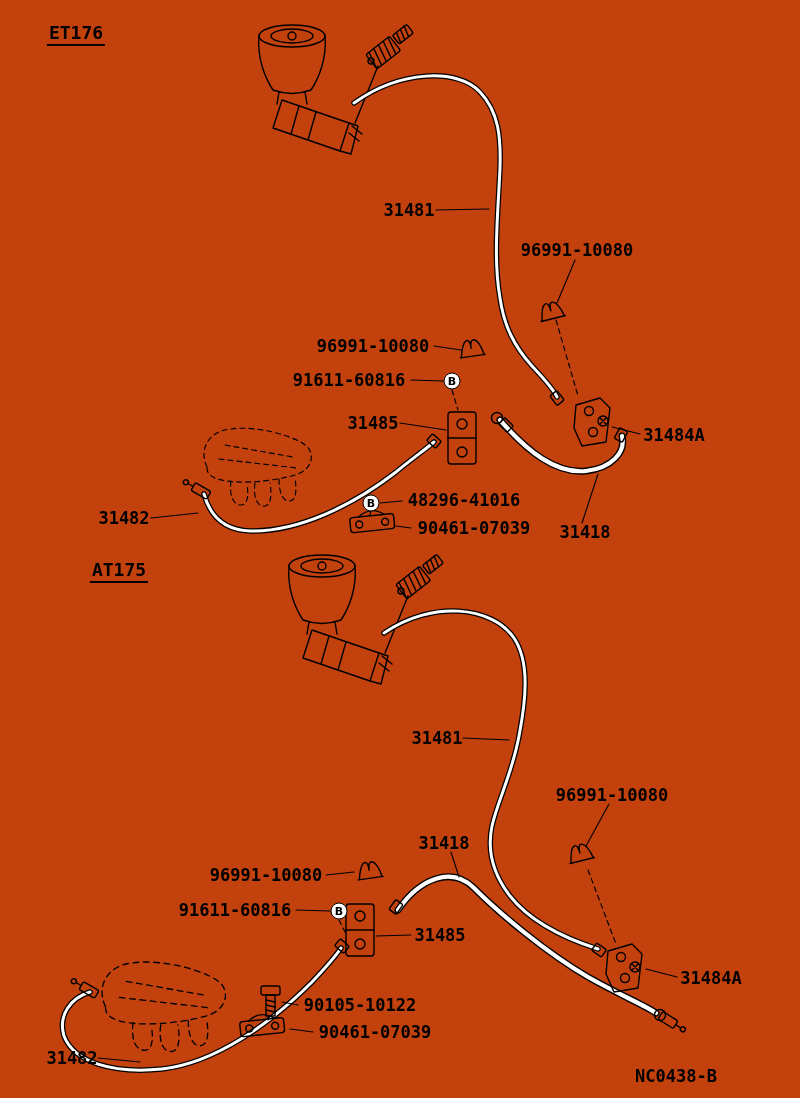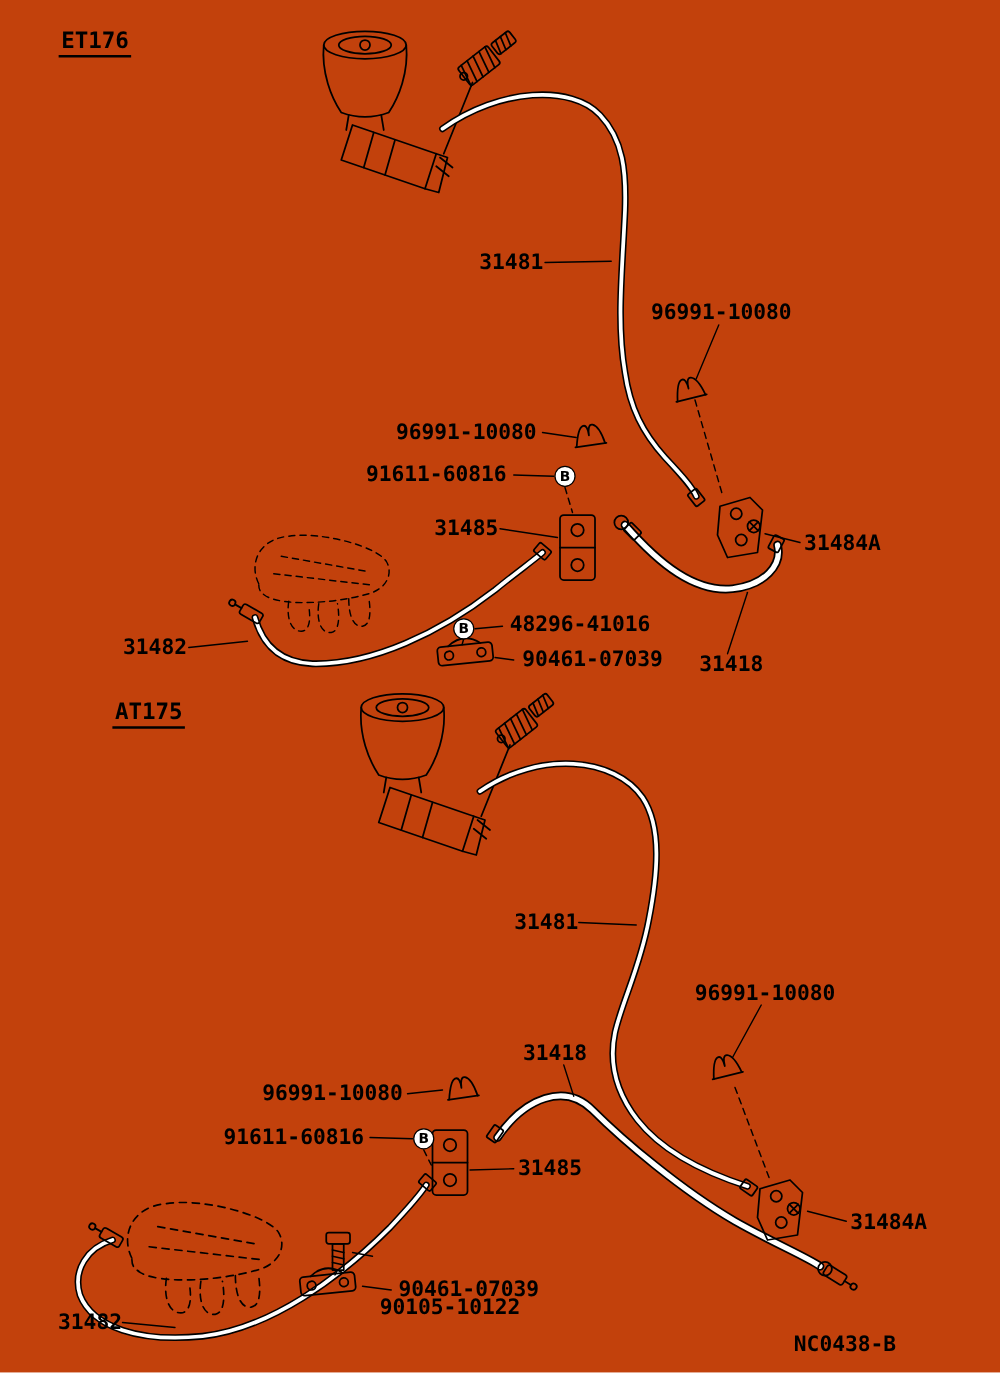--- a/index.html
+++ b/index.html
@@ -218,21 +218,21 @@
       <div class="part-label" style="left: 474px; top: 528px;">90461-07039</div>
       <div class="part-label" style="left: 585px; top: 532px;">31418</div>
       <div class="part-label u" style="left: 75px; top: 571px; margin-left: 44px;">AT175</div>
       <div class="part-label" style="left: 437px; top: 738px;">31481</div>
       <div class="part-label" style="left: 612px; top: 795px;">96991-10080</div>
       <div class="part-label" style="left: 444px; top: 843px;">31418</div>
       <div class="part-label" style="left: 266px; top: 875px;">96991-10080</div>
       <div class="part-label" style="left: 235px; top: 910px;">91611-60816</div>
       <div class="part-label" style="left: 440px; top: 935px;">31485</div>
       <div class="part-label" style="left: 711px; top: 978px;">31484A</div>
-      <div class="part-label" style="left: 360px; top: 1005px; margin-top: 41px;">90105-10122</div>
+      <div class="part-label" style="left: 360px; top: 1005px;">90105-10122</div>
       <div class="part-label" style="left: 375px; top: 1032px;">90461-07039</div>
       <div class="part-label" style="left: 72px; top: 1058px;">31482</div>
       <div class="part-label" style="left: 676px; top: 1076px;">NC0438-B</div>
       <div class="bolt-marker" style="left: 452px; top: 381px;">B</div>
       <div class="bolt-marker" style="left: 371px; top: 503px;">B</div>
       <div class="bolt-marker" style="left: 339px; top: 911px;">B</div>
     </div>
 
 </div>
 

